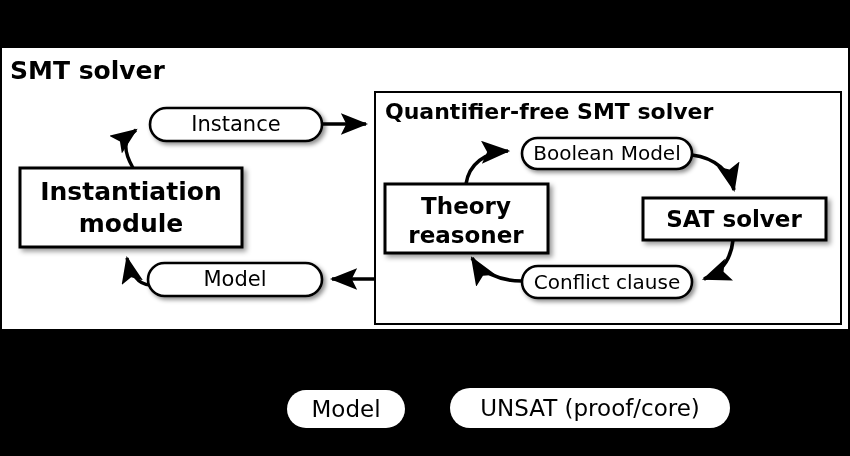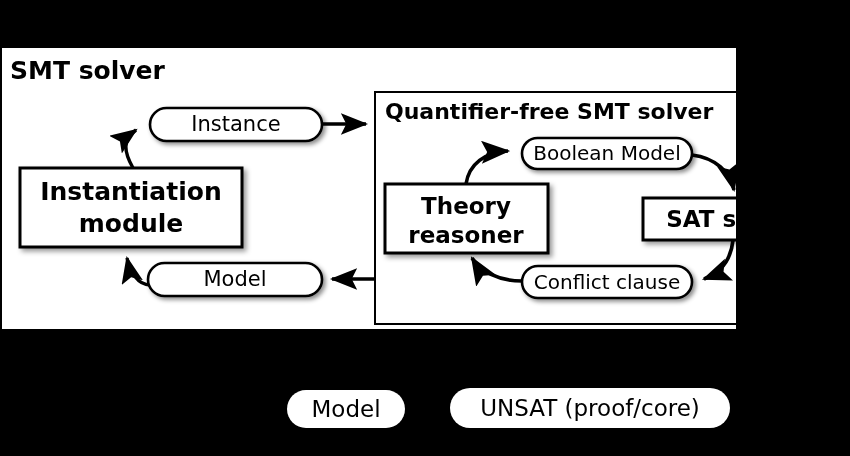--- a/index.html
+++ b/index.html
@@ -2,21 +2,21 @@
 <html><head>
 <meta charset="utf-8">
 <style>
   html, body {
     margin: 0;
     padding: 0;
     background: #000000;
   }
   #canvas {
     position: relative;
-    width: 736px;
+    width: 850px;
     height: 456px;
     background: #000000;
     overflow: hidden;
     font-family: "DejaVu Sans", sans-serif;
   }
   #diagram {
     position: absolute;
     left: 0;
     top: 0;
     width: 850px;

